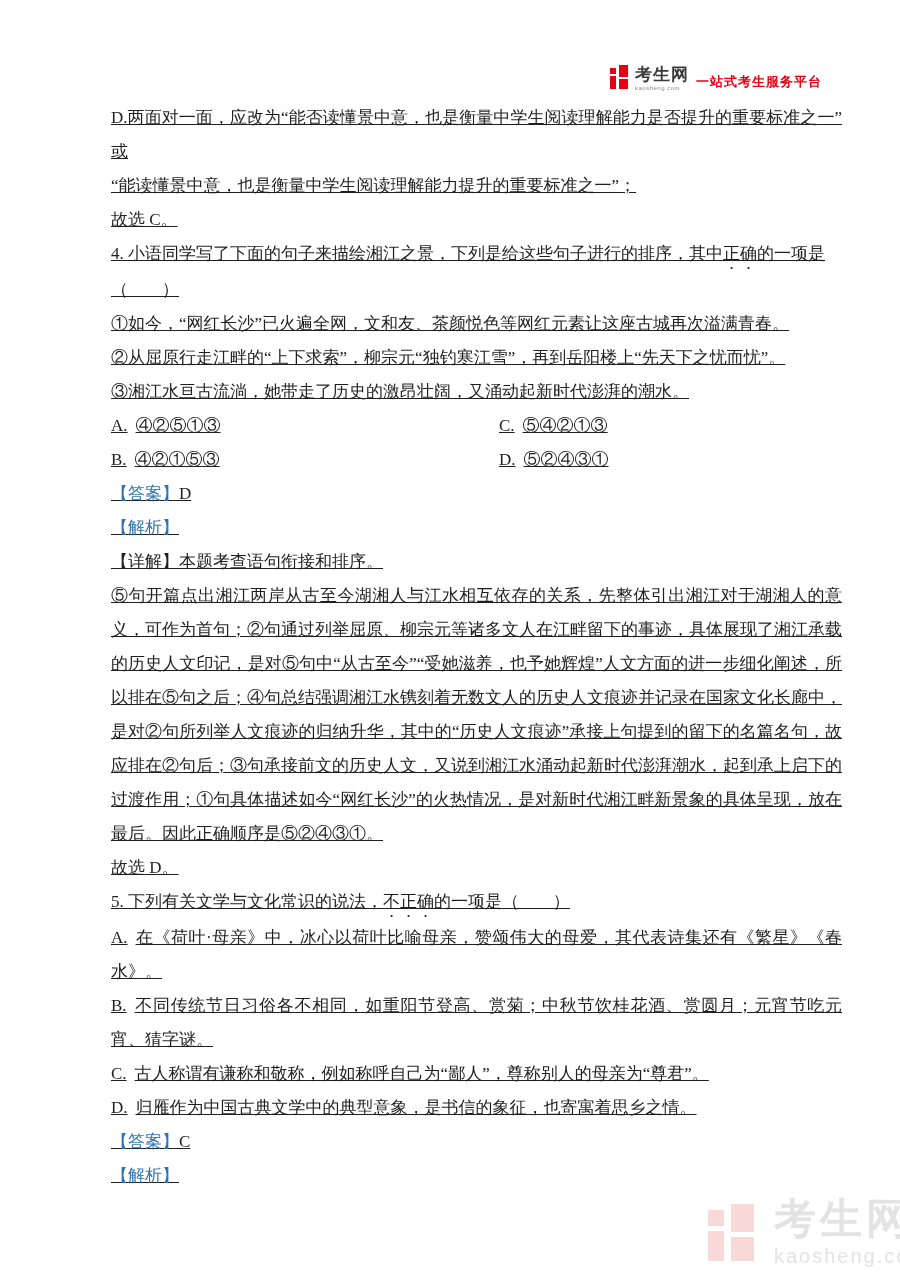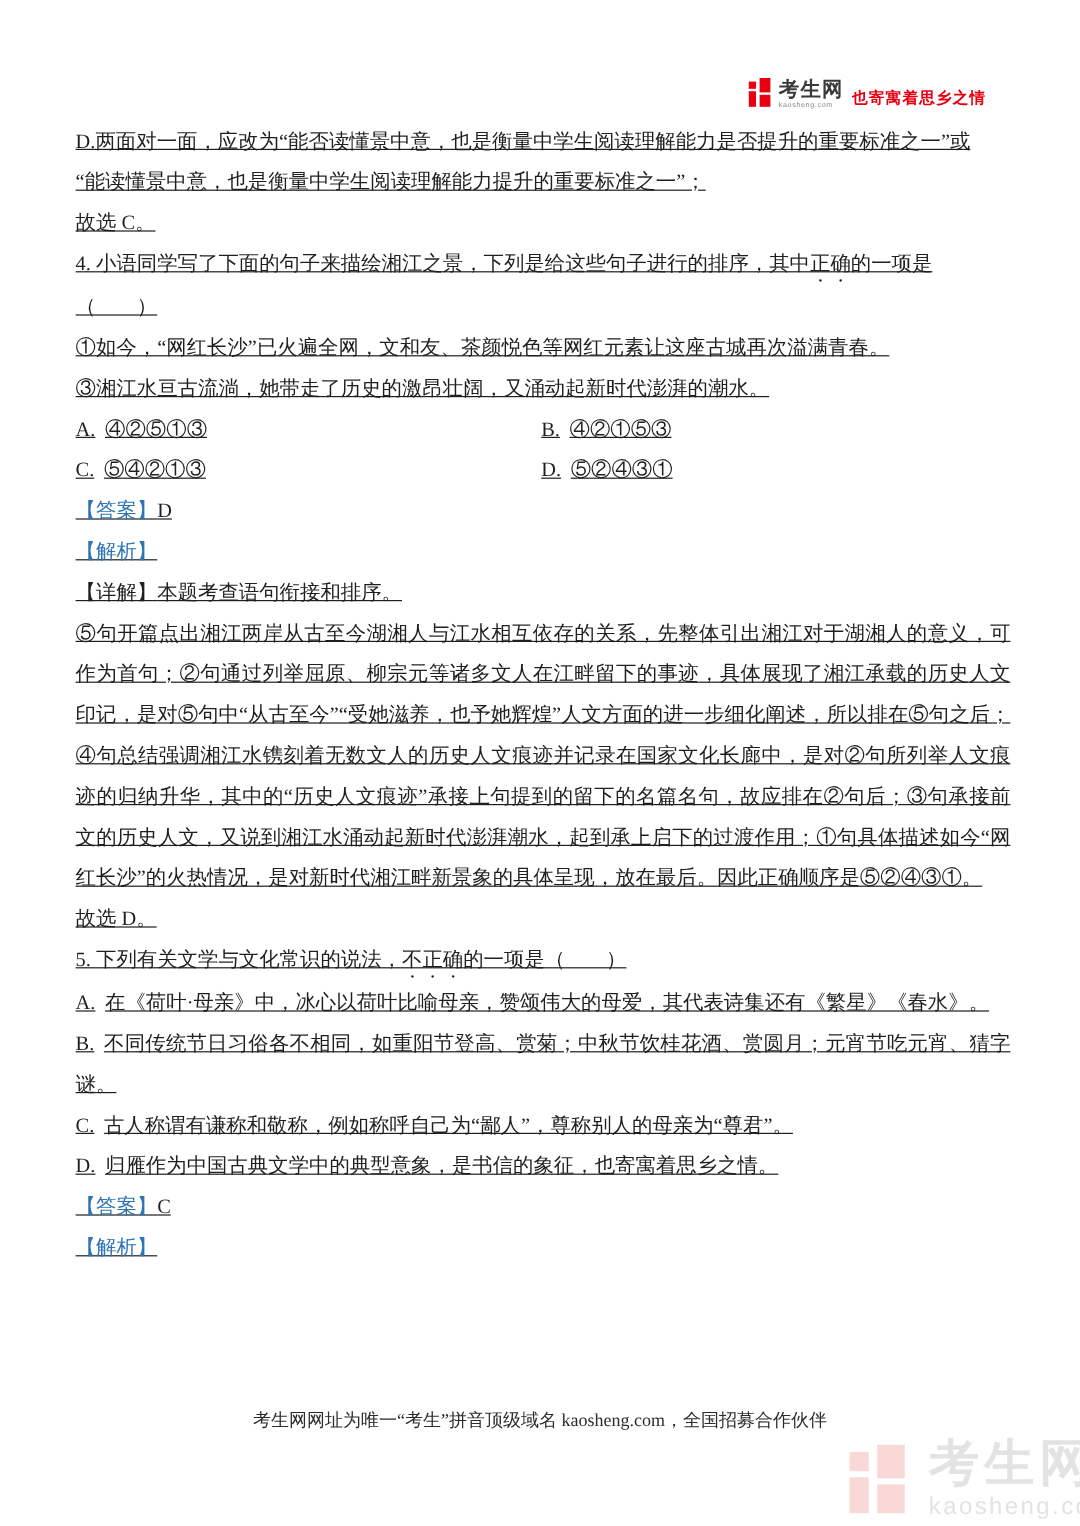--- a/index.html
+++ b/index.html
@@ -12,20 +12,21 @@
   }
   *{box-sizing:border-box;}
   html,body{margin:0;padding:0;background:#fff;}
   .page{
     position:relative;
     width:900px;height:1272px;
     background:var(--bg);
     overflow:hidden;
     font-family:"Liberation Serif","DejaVu Serif",serif;
     color:var(--ink);
+    padding-left:48px;
   }
   
   .site-header{position:relative;height:101px;}
   .logo{position:absolute;top:64px;right:78px;display:flex;align-items:center;}
   .logo-icon{position:relative;width:21px;height:28px;flex:0 0 auto;}
   .logo-icon i{position:absolute;background:var(--red);}
   .logo-icon .b1{left:0;top:4px;width:6px;height:6px;}
   .logo-icon .b2{left:9px;top:1px;width:9px;height:12px;}
   .logo-icon .b3{left:0;top:12px;width:6px;height:13px;}
   .logo-icon .b4{left:9px;top:15px;width:9px;height:10px;}
@@ -71,39 +72,40 @@
       <span class="logo-icon">
         <i class="b1"></i>
           <i class="b2"></i>
           <i class="b3"></i>
           <i class="b4"></i>
       </span>
       <span class="logo-text">
         <span class="logo-name">考生网</span>
         <span class="logo-domain">kaosheng.com</span>
       </span>
-      <span class="logo-tagline">也寄寓着思乡之情</span>
+      <span class="logo-tagline">一站式考生服务平台</span>
     </div>
   </header>
 
   <main class="content">
 
     <p class="ln just">D.两面对一面，应改为“能否读懂景中意，也是衡量中学生阅读理解能力是否提升的重要标准之一”或</p>
     <p class="ln">“能读懂景中意，也是衡量中学生阅读理解能力提升的重要标准之一”；</p>
     <p class="ln">故选 C。</p>
 
     <p class="ln"><span>4. 小语同学写了下面的句子来描绘湘江之景，下列是给这些句子进行的排序，其中</span><span class="emph">正确</span><span>的一项是（　　）</span></p>
 
     <p class="ln">①如今，“网红长沙”已火遍全网，文和友、茶颜悦色等网红元素让这座古城再次溢满青春。</p>
+    <p class="ln">②从屈原行走江畔的“上下求索”，柳宗元“独钓寒江雪”，再到岳阳楼上“先天下之忧而忧”。</p>
     <p class="ln">③湘江水亘古流淌，她带走了历史的激昂壮阔，又涌动起新时代澎湃的潮水。</p>
 
     <div class="opt-grid">
       <p class="ln"><span class="opt-label">A.</span><span>④②⑤①③</span></p>
+      <p class="ln"><span class="opt-label">C.</span><span>⑤④②①③</span></p>
       <p class="ln"><span class="opt-label">B.</span><span>④②①⑤③</span></p>
-      <p class="ln"><span class="opt-label">C.</span><span>⑤④②①③</span></p>
       <p class="ln"><span class="opt-label">D.</span><span>⑤②④③①</span></p>
     </div>
 
     <p class="ln"><span class="blue">【答案】</span><span>D</span></p>
     <p class="ln"><span class="blue">【解析】</span></p>
     <p class="ln"><span>【详解】</span><span>本题考查语句衔接和排序。</span></p>
     <p class="ln just">⑤句开篇点出湘江两岸从古至今湖湘人与江水相互依存的关系，先整体引出湘江对于湖湘人的意义，可作为首句；②句通过列举屈原、柳宗元等诸多文人在江畔留下的事迹，具体展现了湘江承载的历史人文印记，是对⑤句中“从古至今”“受她滋养，也予她辉煌”人文方面的进一步细化阐述，所以排在⑤句之后；④句总结强调湘江水镌刻着无数文人的历史人文痕迹并记录在国家文化长廊中，是对②句所列举人文痕迹的归纳升华，其中的“历史人文痕迹”承接上句提到的留下的名篇名句，故应排在②句后；③句承接前文的历史人文，又说到湘江水涌动起新时代澎湃潮水，起到承上启下的过渡作用；①句具体描述如今“网红长沙”的火热情况，是对新时代湘江畔新景象的具体呈现，放在最后。因此正确顺序是⑤②④③①。</p>
     <p class="ln">故选 D。</p>
 
     <p class="ln"><span>5. 下列有关文学与文化常识的说法，</span><span class="emph">不正确</span><span>的一项是（　　）</span></p>
@@ -111,23 +113,20 @@
     <p class="ln just"><span class="opt-label">A.</span><span>在《荷叶·母亲》中，冰心以荷叶比喻母亲，赞颂伟大的母爱，其代表诗集还有《繁星》《春水》。</span></p>
     <p class="ln just"><span class="opt-label">B.</span><span>不同传统节日习俗各不相同，如重阳节登高、赏菊；中秋节饮桂花酒、赏圆月；元宵节吃元宵、猜字谜。</span></p>
     <p class="ln just"><span class="opt-label">C.</span><span>古人称谓有谦称和敬称，例如称呼自己为“鄙人”，尊称别人的母亲为“尊君”。</span></p>
     <p class="ln just"><span class="opt-label">D.</span><span>归雁作为中国古典文学中的典型意象，是书信的象征，也寄寓着思乡之情。</span></p>
 
     <p class="ln"><span class="blue">【答案】</span><span>C</span></p>
     <p class="ln"><span class="blue">【解析】</span></p>
 
   </main>
 
-  <footer class="page-footer">
-    <span>考生网网址为唯一“考生”拼音顶级域名 kaosheng.com，全国招募合作伙伴</span>
-  </footer>
 
   <div class="watermark">
     <span class="wm-icon">
       <i class="b1"></i>
         <i class="b2"></i>
         <i class="b3"></i>
         <i class="b4"></i>
     </span>
     <span class="wm-text">
       <span class="wm-name">考生网</span>

